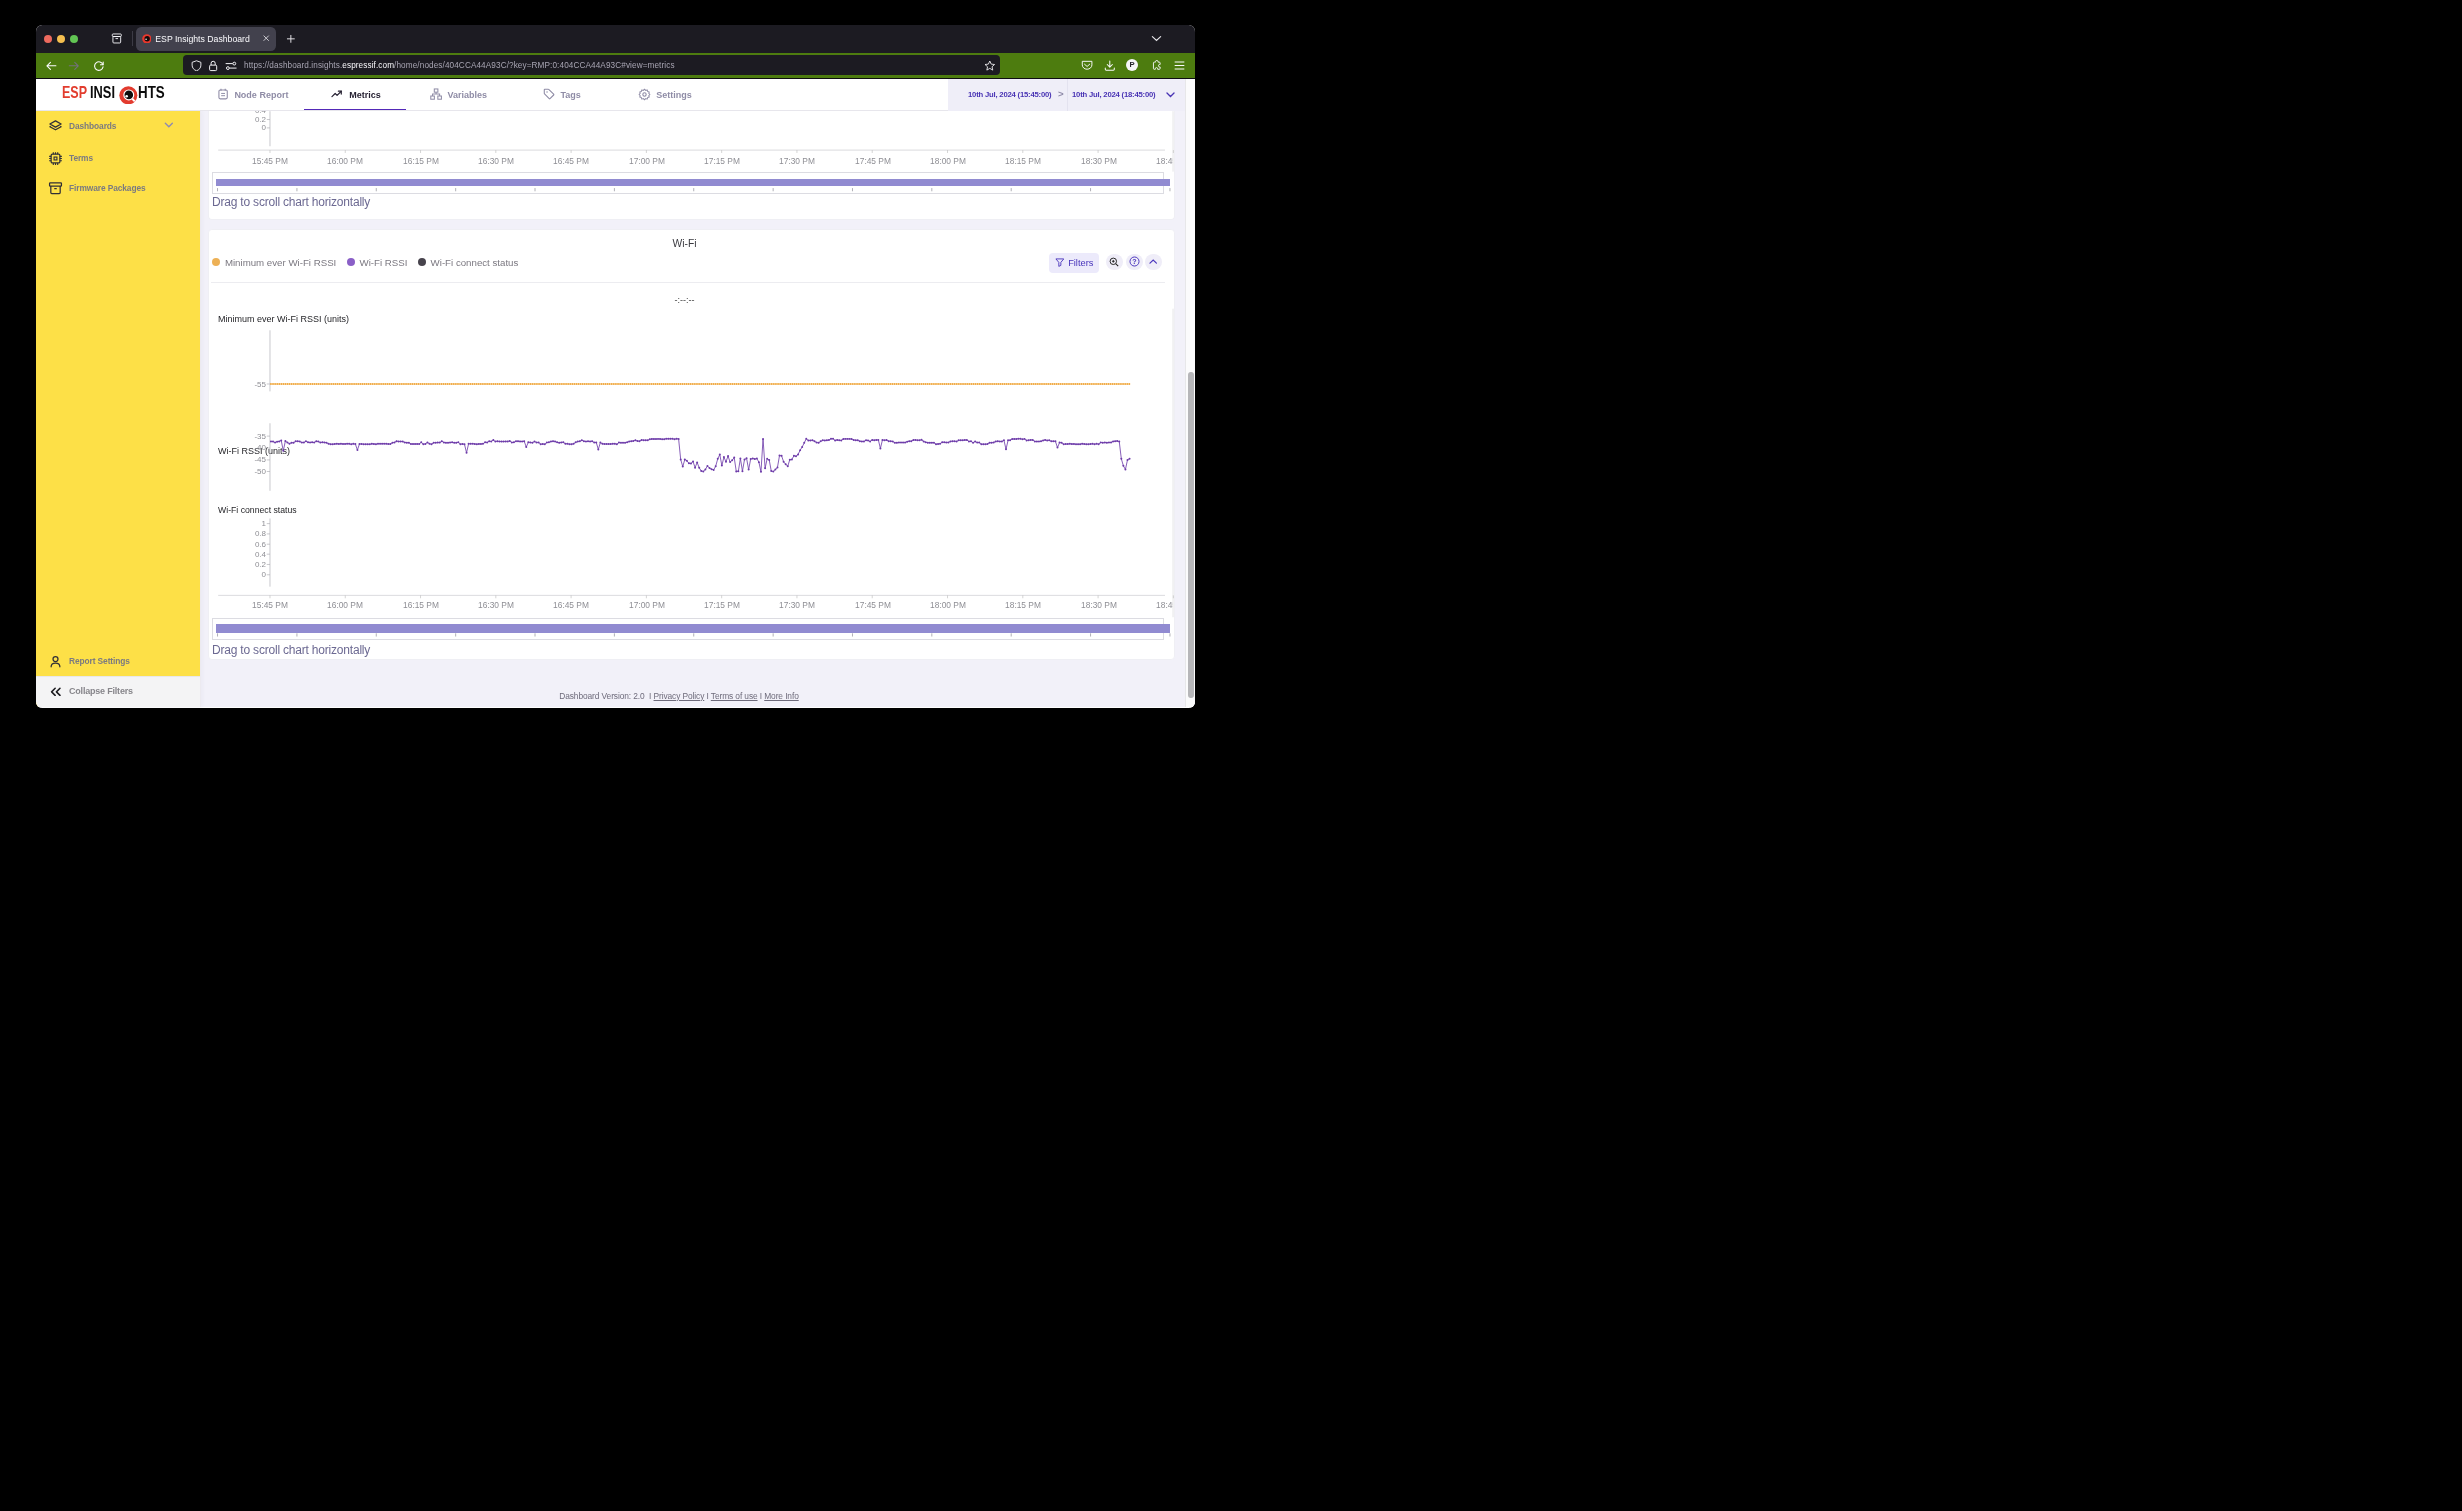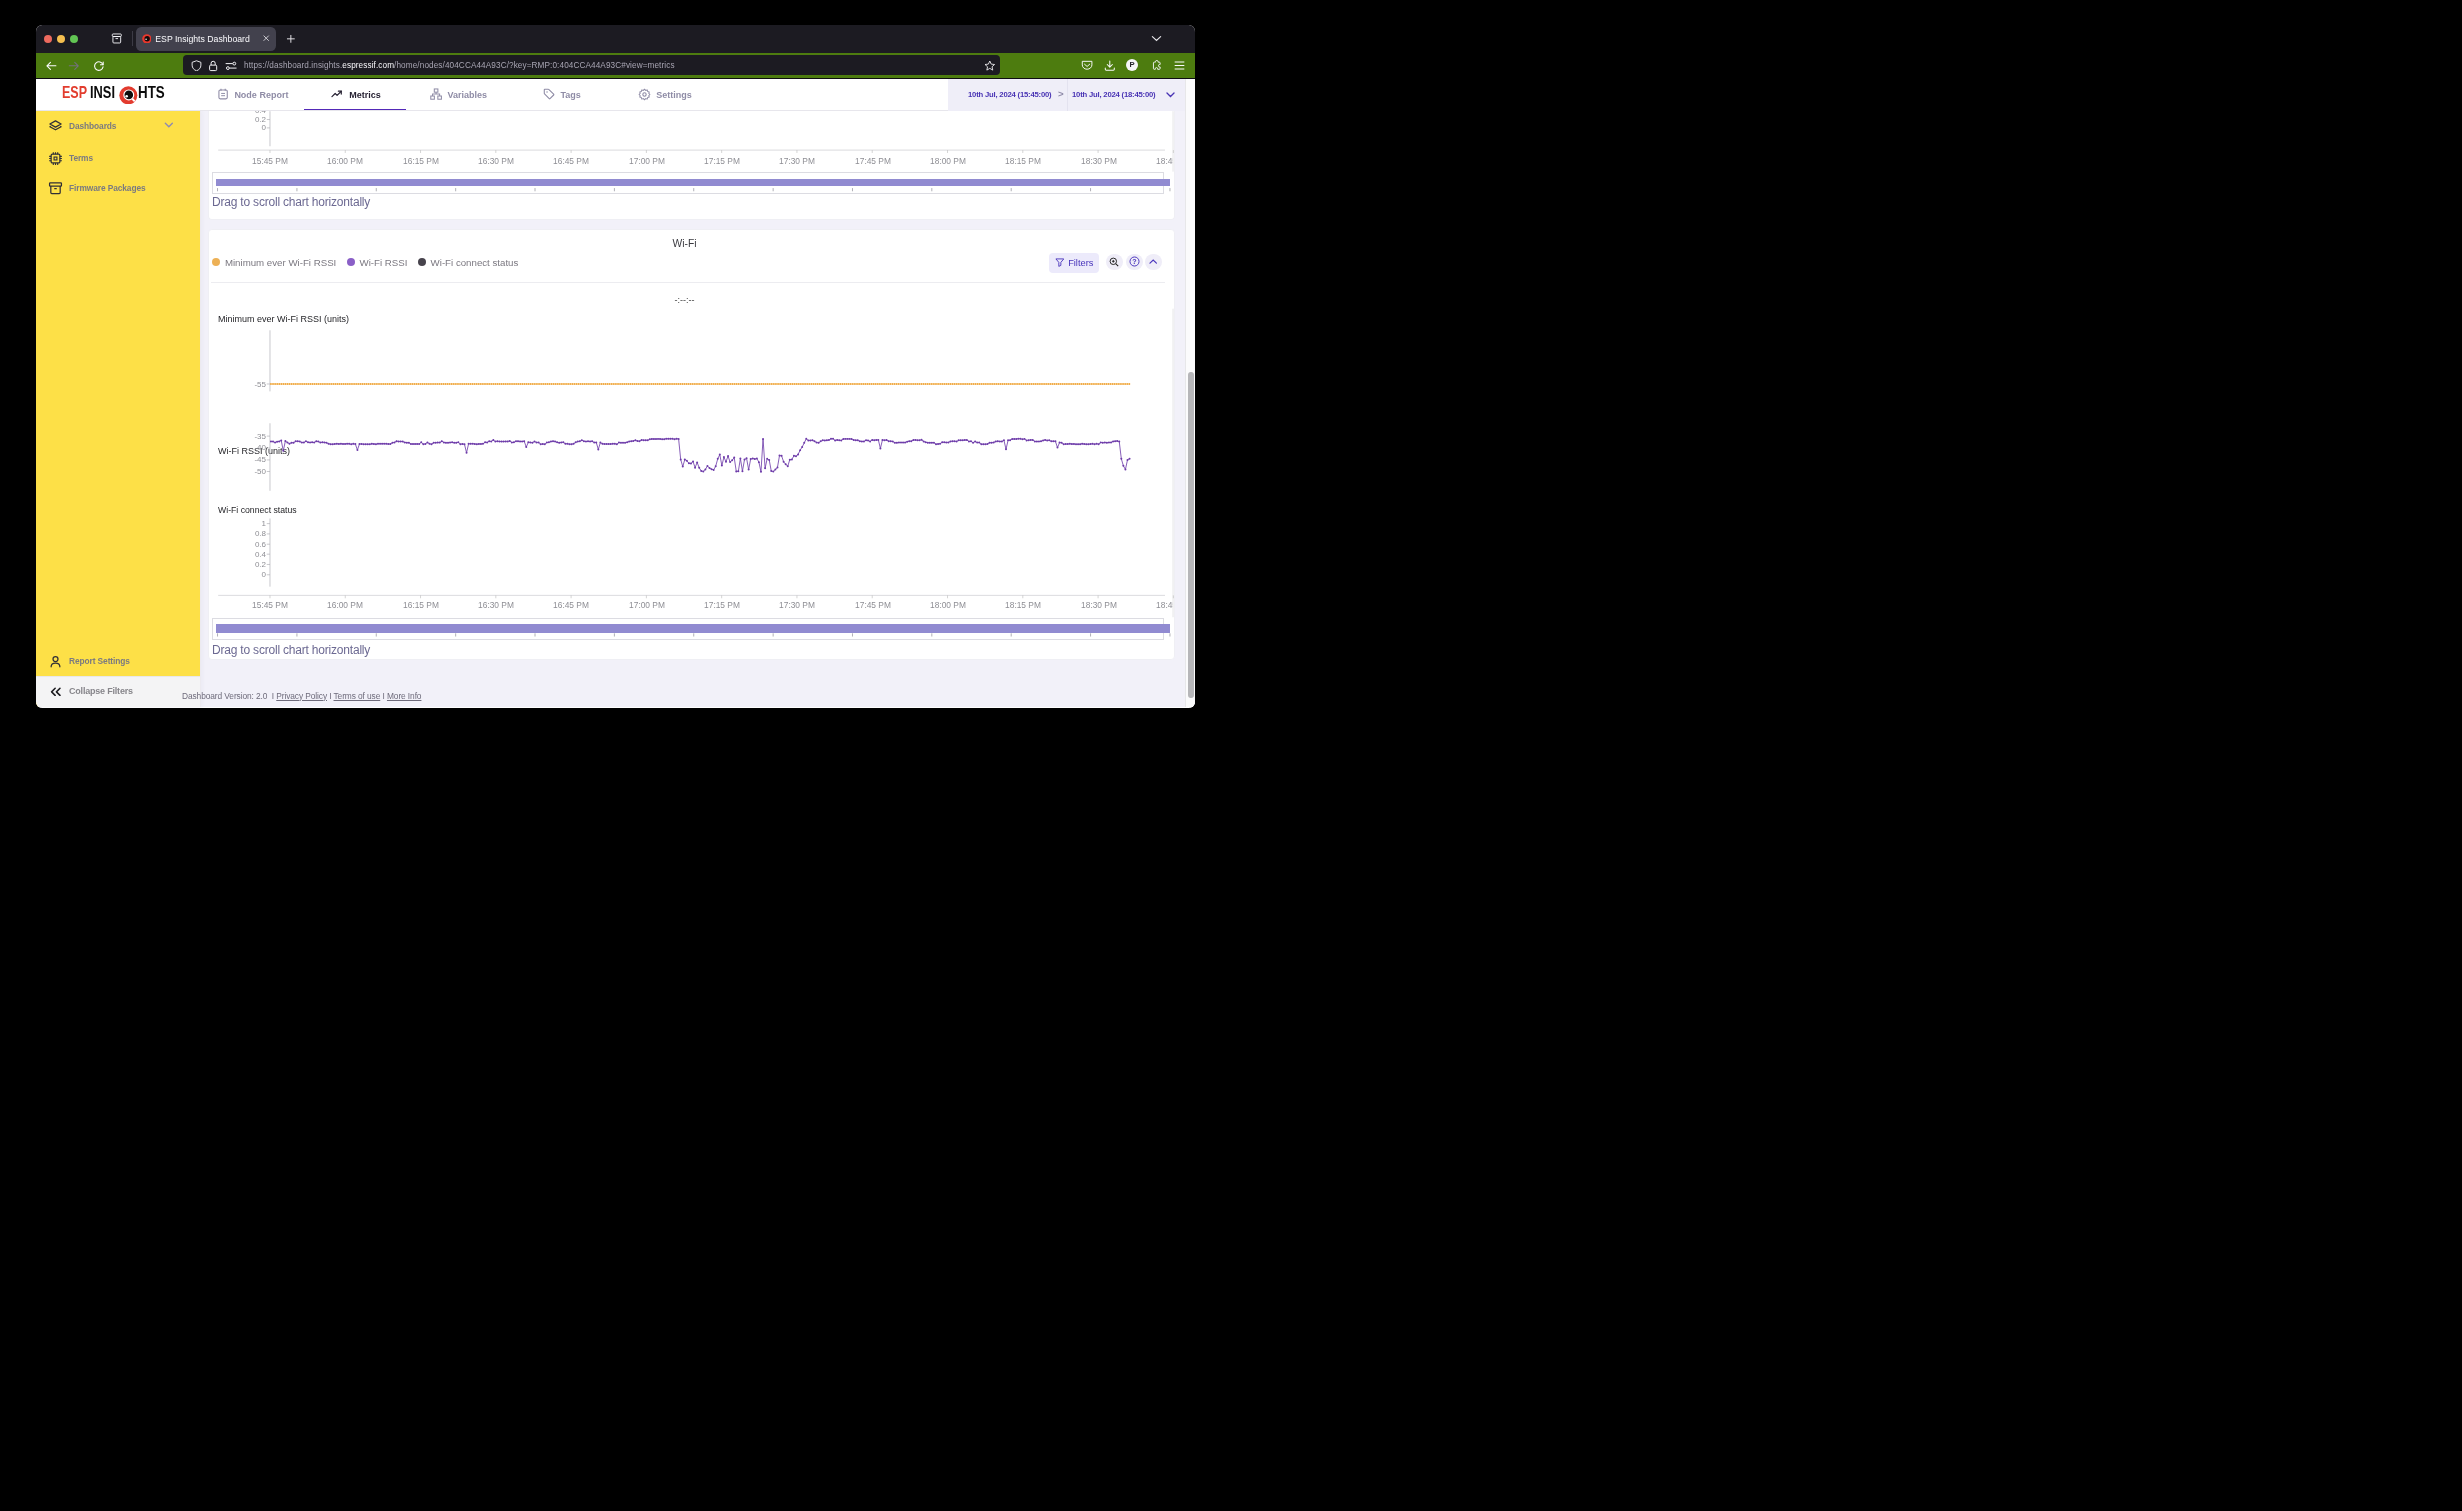--- a/index.html
+++ b/index.html
@@ -57,21 +57,21 @@
 .filters { position:absolute; left:1013px; top:174px; width:50px; height:20px; background:#eceafb;
   border-radius:3.9px; color:#4733bb; font-size:9.3px; z-index:4; display:flex; align-items:center;
   justify-content:center; gap:3.9px; }
 .cbtn { position:absolute; top:175px; width:16.7px; height:16.7px; border-radius:50%; background:#efedf8;
   z-index:4; display:flex; align-items:center; justify-content:center; }
 .wifittl { position:absolute; left:605px; top:159px; width:87px; text-align:center; font-size:10.3px;
   color:#3a3a40; z-index:4; }
 .nodata { position:absolute; left:605px; top:216px; width:87px; text-align:center; font-size:9px;
   color:#3b3b3b; z-index:4; }
 .cardsep { position:absolute; left:175px; top:203px; width:954px; height:0.6px; background:#ececf0; z-index:4; }
-.footer { position:absolute; left:146px; top:612px; width:994px; font-size:8.4px; letter-spacing:-0.1px;
+.footer { position:absolute; left:146px; top:612px; width:994px; text-align:center; font-size:8.4px; letter-spacing:-0.1px;
   color:#6e6b7b; z-index:4; }
 .footer span.u { text-decoration:underline; }
 .vtrack { position:absolute; left:1149px; top:0; width:10px; height:628px; background:#fbfbfc;
   border-left:0.6px solid #e7e7e9; z-index:8; }
 .vthumb { position:absolute; left:1152px; top:293px; width:5.8px; height:326px; background:#b6b6b9;
   border-radius:2.9px; z-index:9; }
 </style>
 </head>
 <body>
 <div class="win">

